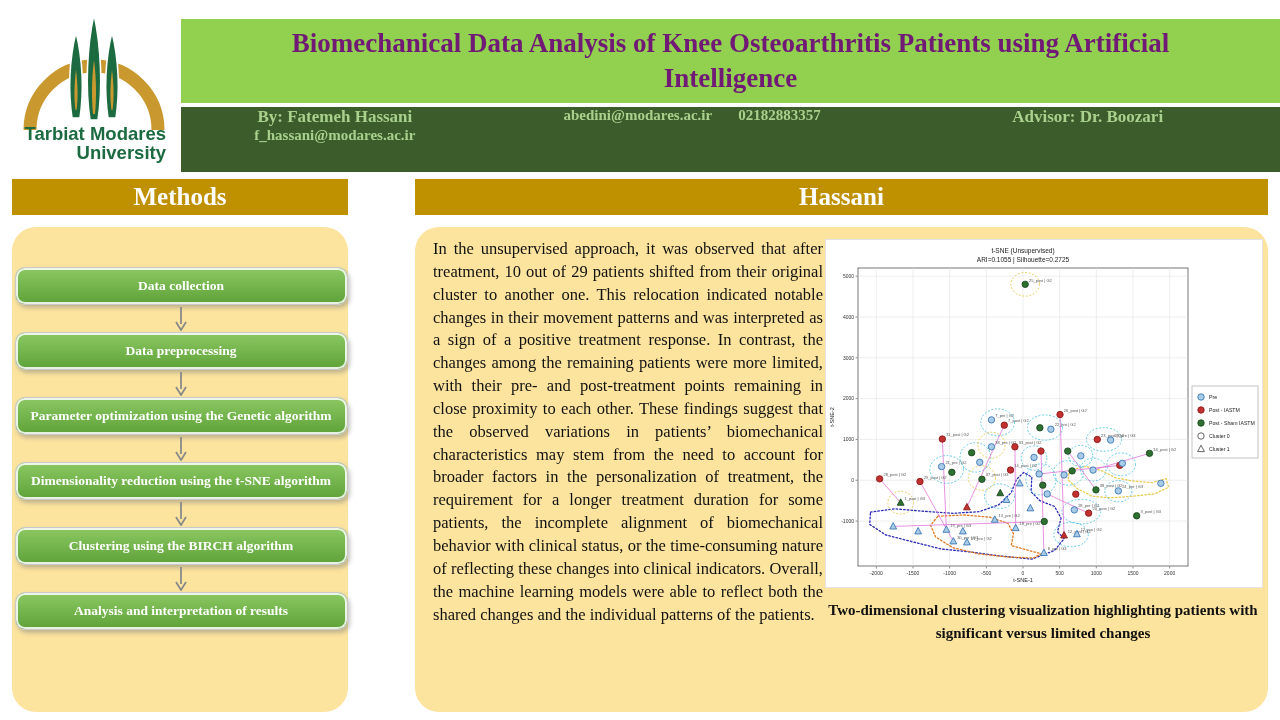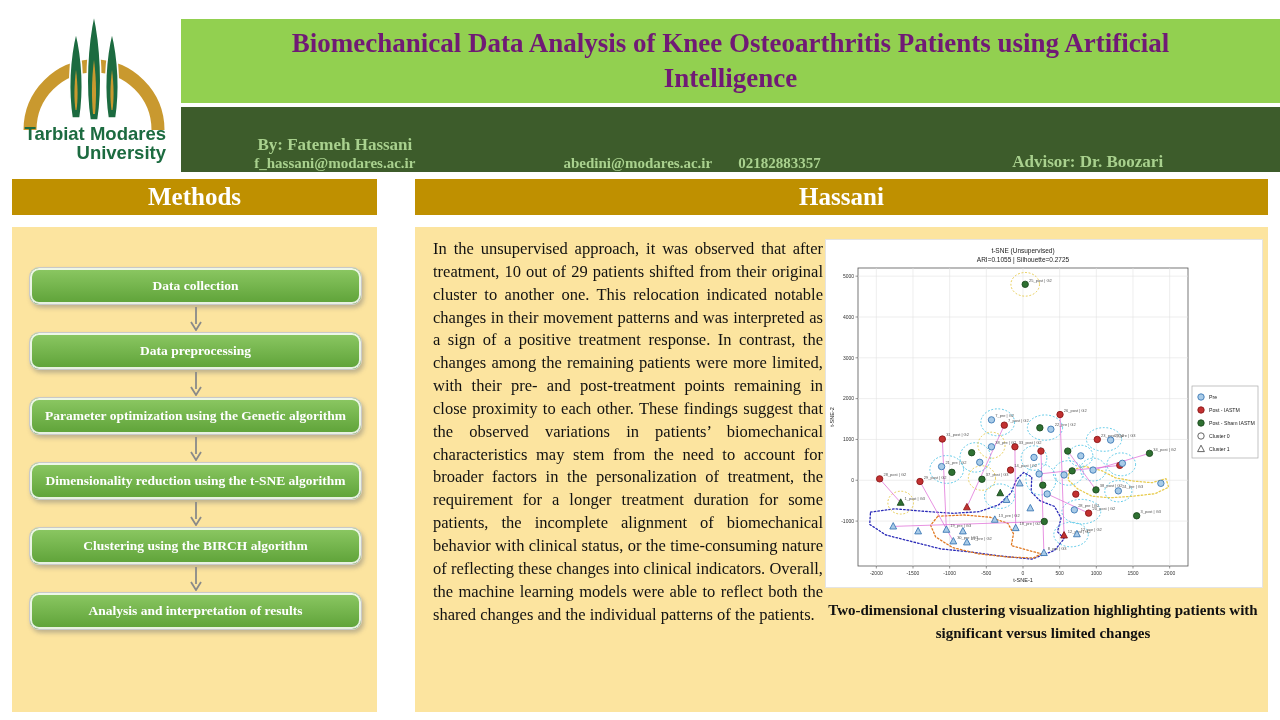--- a/index.html
+++ b/index.html
@@ -6,36 +6,36 @@
   body{width:1280px;height:720px;position:relative;overflow:hidden;
        font-family:"Liberation Serif", serif;}
   .abs{position:absolute;}
 
   
   .title-bar{left:181px;top:19px;right:0;height:84px;background:#92d050;
              display:flex;align-items:center;justify-content:center;}
   .title-bar .title{color:#701a75;font-weight:bold;font-size:27px;line-height:1.3;
              text-align:center;padding:0 58px;}
   .authors-bar{left:181px;top:107px;right:0;height:65px;background:#3d5c2b;
-             display:flex;align-items:flex-end;color:#a9d18e;}
+             display:flex;align-items:flex-start;color:#a9d18e;}
   .author-block{text-align:center;}
   .author-name{font-weight:bold;font-size:17px;}
   .author-mail{font-weight:bold;font-size:15px;margin-top:0;}
   .ab1{width:28%;} .ab2{width:37%;} .ab3{width:35%;}
   .phone{margin-left:26px;}
 
   
   .logo{left:14px;top:8px;width:160px;height:165px;background:#ffffff;}
 
   
   .sec-head{height:36px;background:#bf9000;color:#ffffff;font-weight:bold;
             font-size:25px;display:flex;align-items:center;justify-content:center;}
-  .col-left{left:12px;top:179px;width:365px;}
+  .col-left{left:12px;top:179px;width:336px;}
   .col-right{left:415px;top:179px;width:853px;}
-  .panel{margin-top:12px;background:#fce49f;position:relative;}
+  .panel{margin-top:12px;background:#fce49f;position:relative;border-radius:24px;}
   .panel-left{height:485px;}
   .panel-right{height:485px;}
 
   
   .flow{padding:40px 26px 0 28px;display:flex;flex-direction:column;align-items:center;}
   .step{width:333px;box-sizing:border-box;min-height:38px;border-radius:10px;
         background:linear-gradient(#8cc863,#5ea238);
         border:1px solid #c9c9c9;
         box-shadow:inset 0 0 0 2px rgba(255,255,255,.85), 2px 3px 4px rgba(120,120,120,.45);
         color:#ffffff;font-weight:bold;font-size:13.5px;line-height:1.35;

